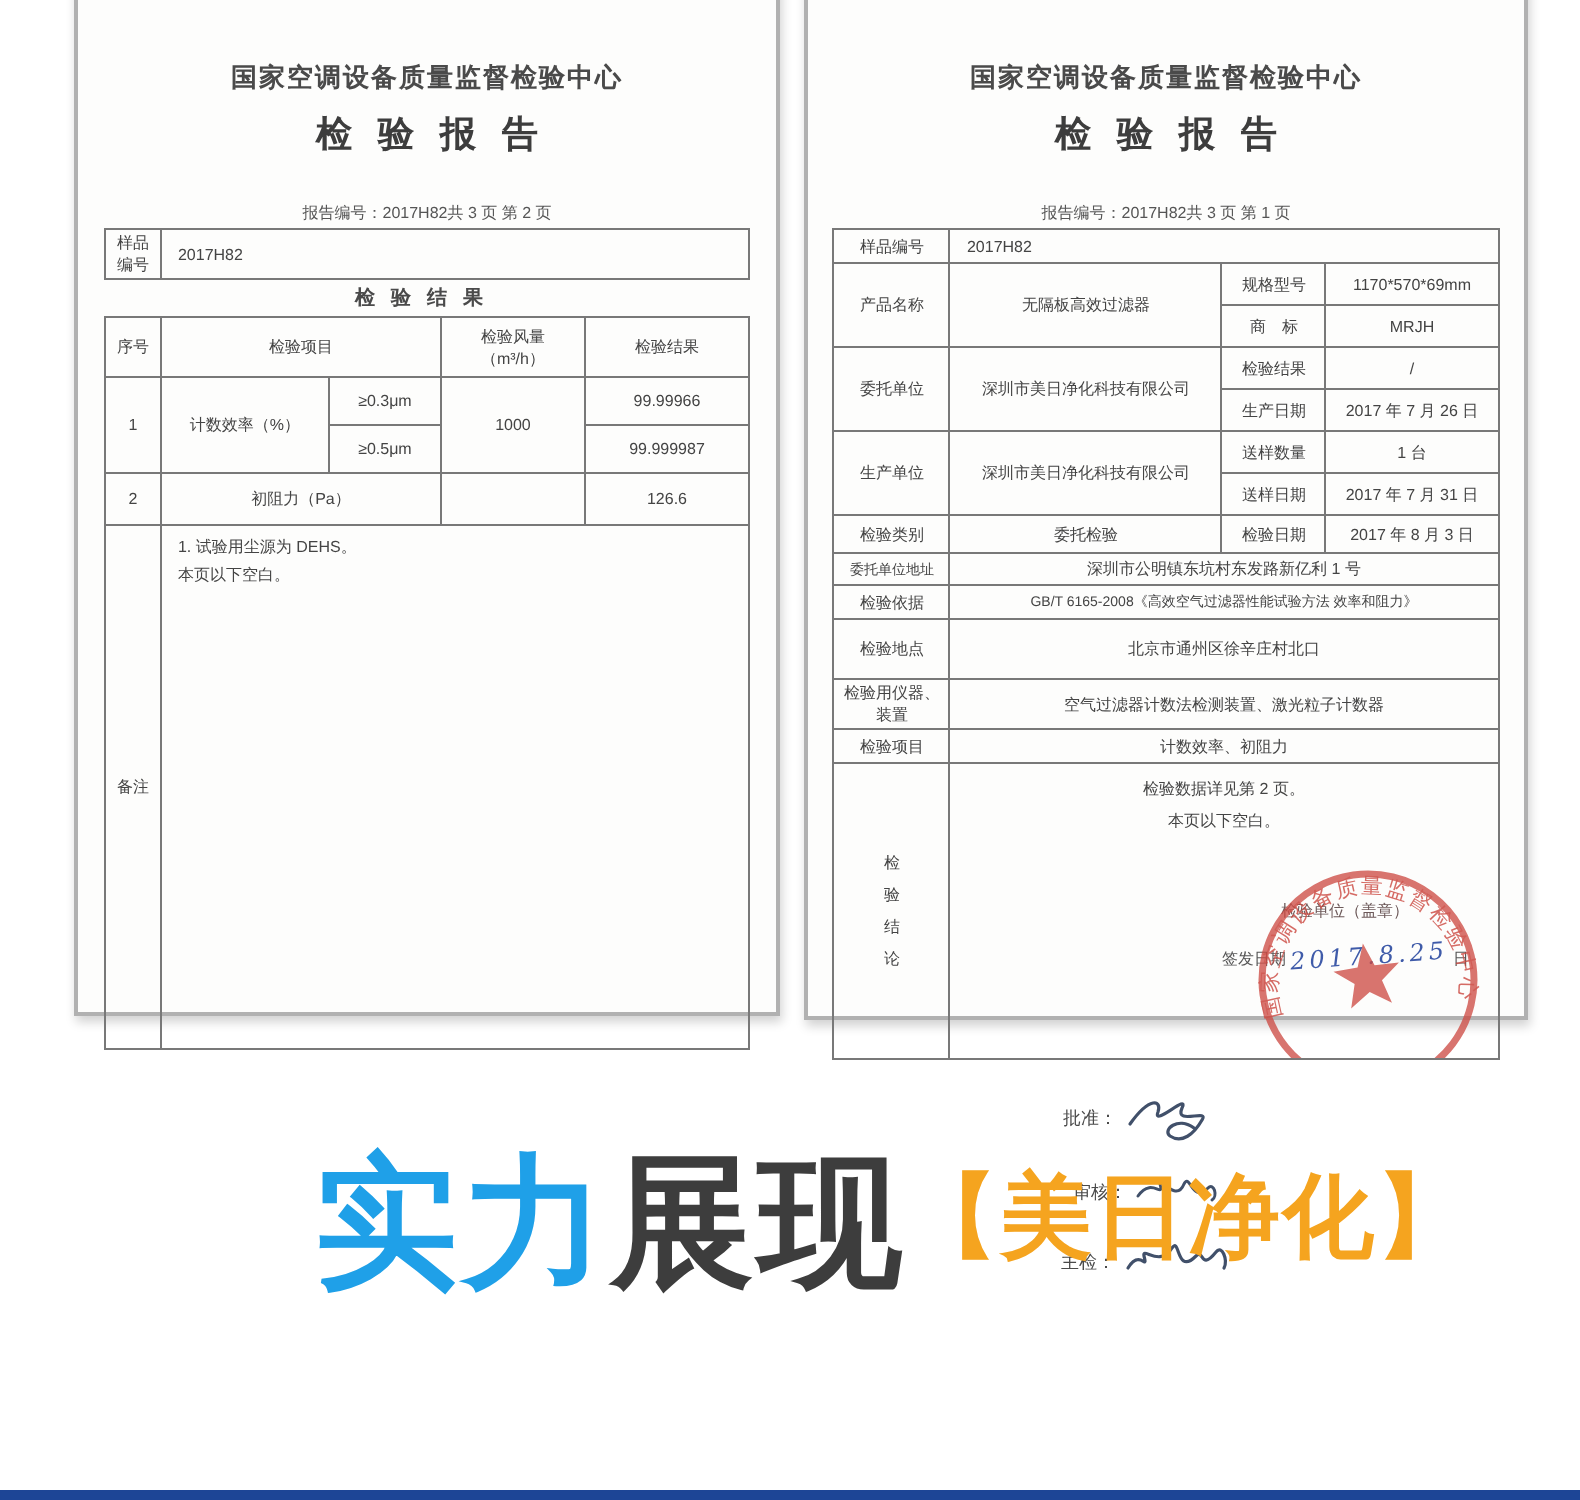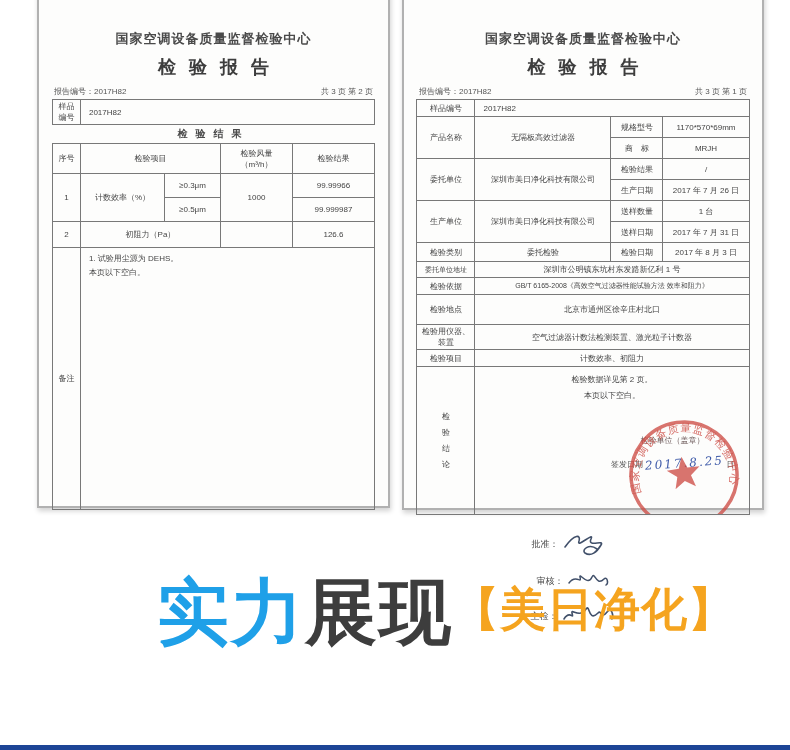--- a/index.html
+++ b/index.html
@@ -8,21 +8,21 @@
   .stage { position: relative; width: 790px; height: 750px; }
 
   
   .docs { position: absolute; top: -14px; left: 37px; display: flex; gap: 12px; }
   .card { background: #fdfdfc; border: 2px solid #b1b1b1; box-shadow: 1px 3px 5px rgba(0,0,0,.18); position: relative; }
   .card.left  { width: 353px; height: 522px; }
   .card.right { width: 362px; height: 524px; }
 
   .doc-title { text-align: center; font-size: 13px; font-weight: bold; color: #4a4a4a; letter-spacing: 1px; margin-top: 42px; }
   .doc-sub   { text-align: center; font-size: 18px; font-weight: bold; color: #3d3d3d; letter-spacing: 13px; text-indent: 13px; margin-top: 7px; }
-  .doc-meta  { display: flex; justify-content: space-between; font-size: 8px; color: #555; margin: 7px 15px 2px 15px; }
+  .doc-meta  { display: flex; justify-content: center; font-size: 8px; color: #555; margin: 22px 15px 2px 15px; }
 
   table { border-collapse: collapse; table-layout: fixed; border-radius: 20px; }
   td { border: 1px solid #787878; font-size: 8px; color: #444; text-align: center; vertical-align: middle; padding: 1px 2px; overflow: hidden; }
 
   .lt { width: 322px; margin: 0 auto; }
   .rt { width: 332px; margin: 0 auto; }
 
   .section-cell { font-weight: bold; letter-spacing: 8px; font-size: 10px; color: #4a4a4a; }
   .notes-cell { text-align: left; vertical-align: top; padding: 4px 8px; line-height: 1.8; }
   .remark-label { width: 26px; }

